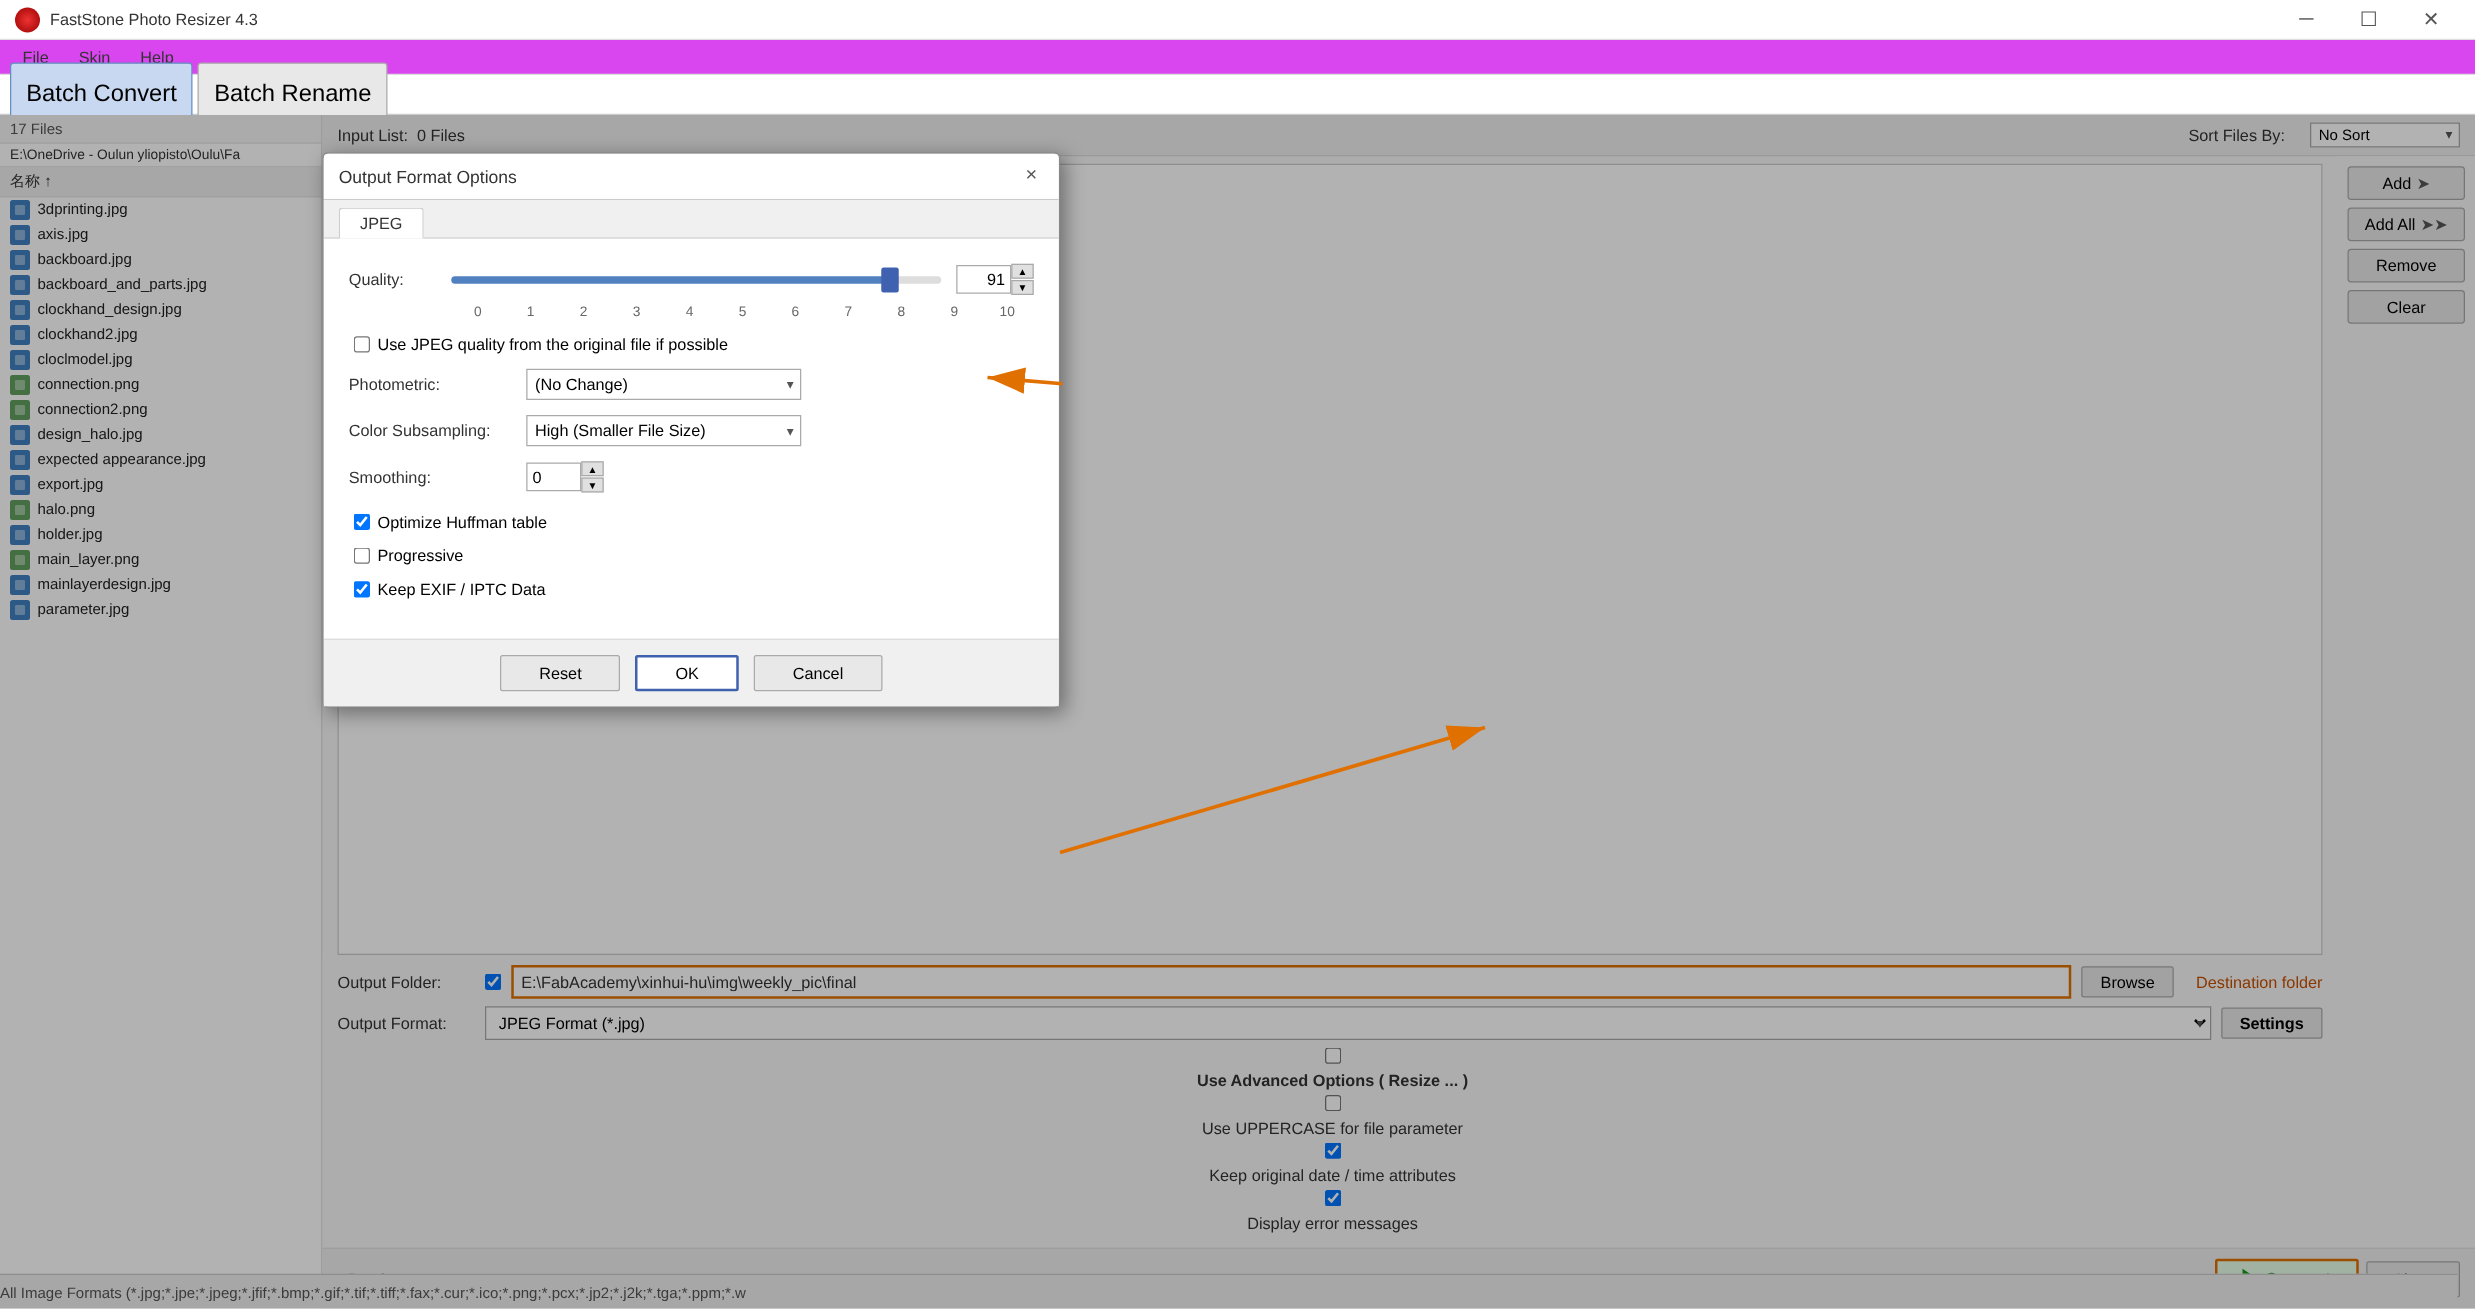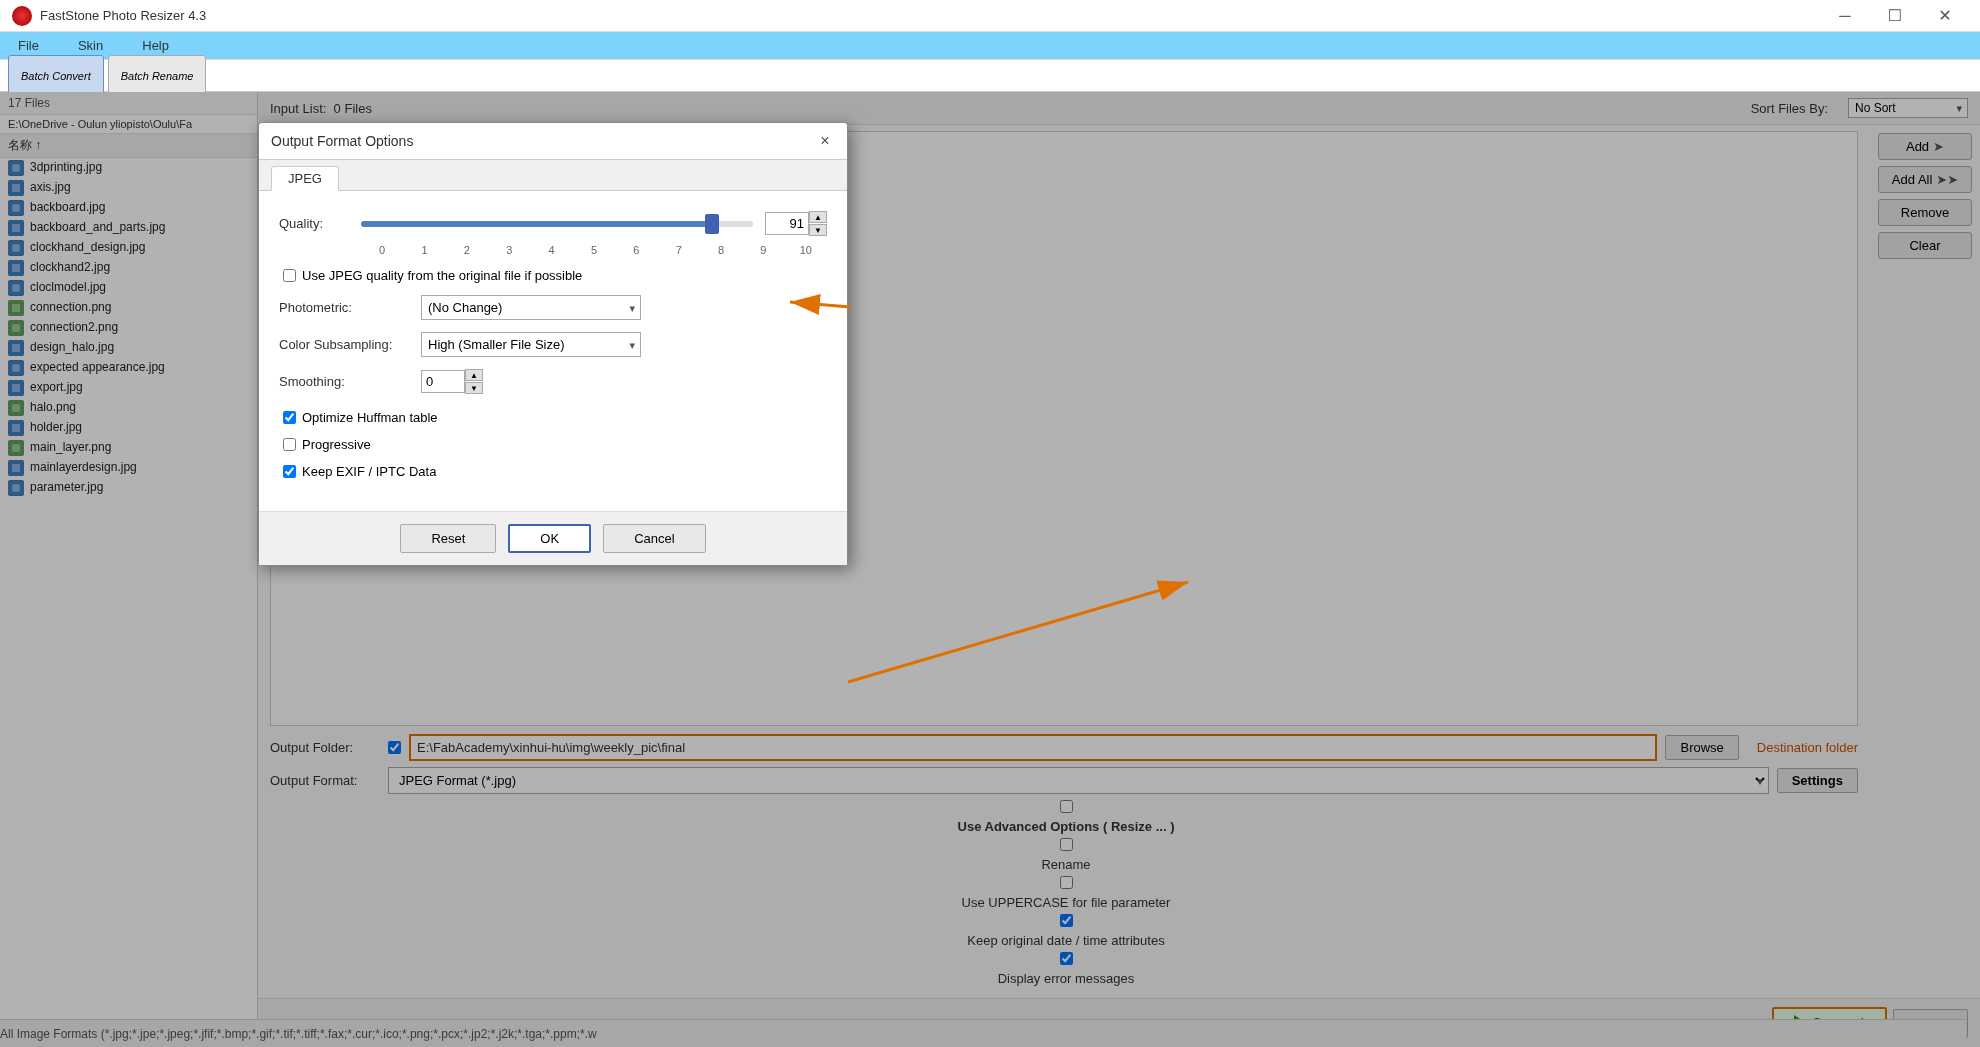--- a/index.html
+++ b/index.html
@@ -43,27 +43,27 @@
       width: 46px; height: 32px;
       display: flex; align-items: center; justify-content: center;
       font-size: 16px;
       color: #555;
       cursor: pointer;
       border: none; background: transparent;
     }
 
     
     .menu-bar {
-      background: #7dd3fc;
+      background: #d946ef;
       height: 28px;
       display: flex;
       align-items: center;
       padding: 0 8px;
       border-bottom: 1px solid #ddd;
-      gap: 19px;
+      gap: 4px;
     }
     .menu-item {
       padding: 2px 10px;
       cursor: pointer;
       color: #333;
       font-size: 13px;
     }
 
     
     .toolbar {
@@ -74,22 +74,21 @@
       padding: 0 8px;
       border-bottom: 1px solid #ccc;
       gap: 4px;
     }
     .toolbar-btn {
       padding: 14px 12px;
       background: #e8e8e8;
       border: 1px solid #aaa;
       border-radius: 3px;
       cursor: pointer;
-      font-size: 11px;
-      font-style: italic;
+      font-size: 19px;
     }
     .toolbar-btn.active { background: #c8d8f0; border-color: #6090c0; }
 
     
     .main-container {
       display: flex;
       height: calc(1047px - 92px);
       position: relative;
     }
 
@@ -724,24 +723,20 @@
               </select>
             </div>
             <button class="settings-btn">Settings</button>
           </div>
 
           <div class="checkbox-row bold-label">
             <input type="checkbox" id="chk-advanced" style="">
             <label for="chk-advanced">Use Advanced Options ( Resize ... )</label>
           </div>
           <div class="checkbox-row">
-            <input type="checkbox" id="chk-rename" style="">
-            <label for="chk-rename">Rename</label>
-          </div>
-          <div class="checkbox-row">
             <input type="checkbox" id="chk-uppercase" style="">
             <label for="chk-uppercase">Use UPPERCASE for file parameter</label>
           </div>
           <div class="checkbox-row">
             <input type="checkbox" id="chk-keepdate" checked="" style="">
             <label for="chk-keepdate">Keep original date / time attributes</label>
           </div>
           <div class="checkbox-row">
             <input type="checkbox" id="chk-errors" checked="" style="">
             <label for="chk-errors">Display error messages</label>

